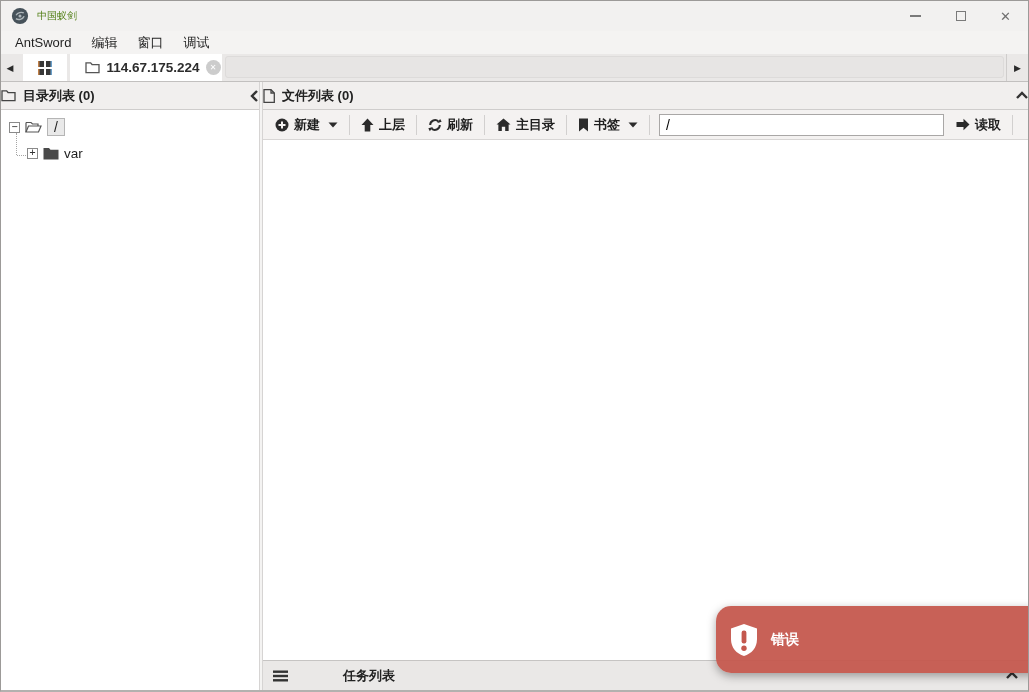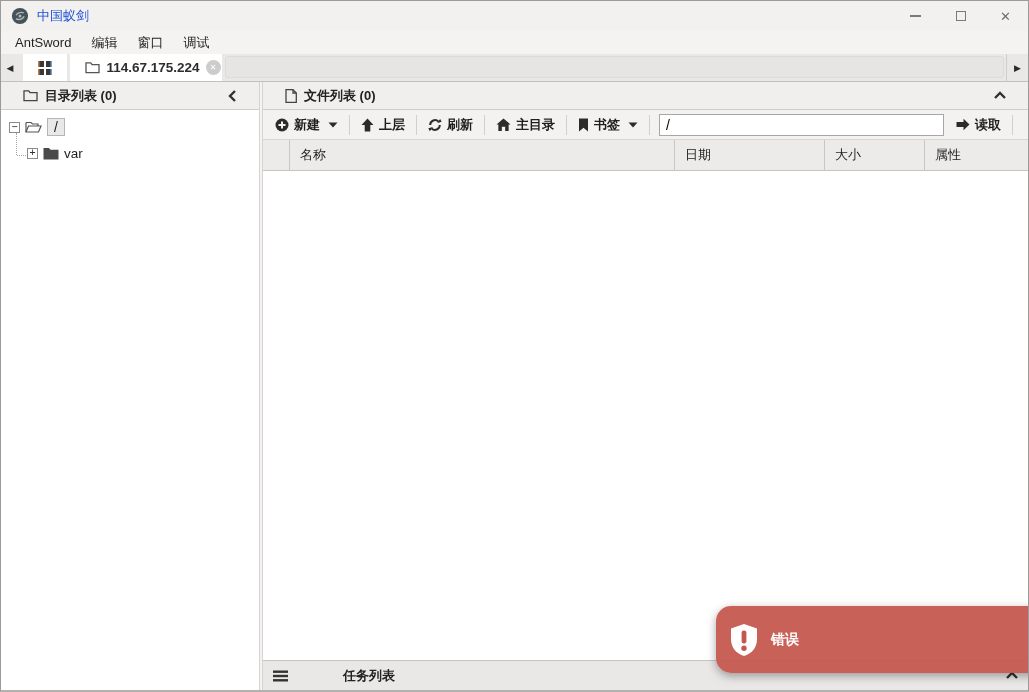--- a/index.html
+++ b/index.html
@@ -4,21 +4,21 @@
 <style>
   * { margin:0; padding:0; box-sizing:border-box; }
   html,body { width:1029px; height:692px; background:#fff; }
   body { font-family:"Liberation Sans","DejaVu Sans",sans-serif; color:#2d2d2d; }
   .screen { position:relative; width:1029px; height:692px; background:#fff;
             border:1px solid #9c9a98; border-bottom:2px solid #b3b1af; overflow:hidden; }
 
   
   .titlebar { position:absolute; left:0; top:0; width:100%; height:30px;
               background:#f2f1f0; display:flex; align-items:center; padding-left:10px; }
-  .app-title { font-size:13px; color:#1d4ed8; margin-left:8px; }
+  .app-title { font-size:10px; color:#4d7c0f; margin-left:8px; }
   .win-controls { margin-left:auto; display:flex; height:100%; }
   .win-btn { width:45px; height:100%; display:flex; align-items:center; justify-content:center;
              color:#6f6f6f; font-size:12px; }
   .max-box { width:10px; height:10px; border:1.2px solid #7a7a7a; }
   .min-bar { width:11px; height:1.5px; background:#7a7a7a; }
   .close-glyph { font-size:13px; }
 
   
   .menubar { position:absolute; left:0; top:30px; width:100%; height:23px;
              background:#f4f3f2; display:flex; align-items:center; padding-left:4px; }
@@ -39,21 +39,21 @@
   .grid-icon i:nth-child(even) { box-shadow:inset -1.5px 0 0 #6b9fc9; }
   .tab.conn-tab { width:152px; gap:6px;padding-left:24px; }
   .tab-label { font-size:13.5px; font-weight:bold; color:#2d2d2d; white-space:nowrap; }
   .tab-close { width:15px; height:15px; border-radius:50%; background:#cccccc; color:#fff;
                font-size:8px; display:flex; align-items:center; justify-content:center; flex:0 0 auto; }
   .tab-rest { flex:1; background:#e7e5e4; margin:2px 2px 3px 0; border:1px solid #dddbda; border-radius:3px; }
 
   
   .main { position:absolute; left:0; top:81px; right:0; bottom:0; display:flex; }
   .panel-header { height:28px; background:#f1efee; border-bottom:1px solid #cfcdcc;
-                  display:flex; align-items:center; padding:0 22px; gap:7px; flex:0 0 auto; }
+                  display:flex; align-items:center; padding:0 0; gap:7px; flex:0 0 auto; }
   .panel-title { font-size:13px; font-weight:bold; color:#222; }
   .hdr-chevron { margin-left:auto; display:flex; align-items:center; }
 
   .left-panel { width:258px; flex:0 0 258px; display:flex; flex-direction:column; background:#fff; }
   .divider { width:4px; flex:0 0 4px; background:#f4f3f2;
              border-left:1px solid #d6d4d3; border-right:1px solid #d6d4d3; }
   .right-panel { flex:1; display:flex; flex-direction:column; background:#737373; min-width:0; }
 
   
   .tree { flex:1; position:relative; padding:6px 8px; background:#fff; overflow:hidden; }
@@ -292,27 +292,20 @@
           <span>
             <svg width="14" height="13" viewBox="0 0 14 13">
                 <path d="M0.5 4 H7.5 V0.8 L13.5 6.5 L7.5 12.2 V9 H0.5 Z" fill="#2b2b2b"></path>
               </svg>
           </span>
           <span>读取</span>
         </span>
         <span class="tb-sep"></span>
       </div>
 
-      <div class="thead">
-        <div class="th th-sel"></div>
-        <div class="th th-name">名称</div>
-        <div class="th th-date">日期</div>
-        <div class="th th-size">大小</div>
-        <div class="th th-attr">属性</div>
-      </div>
 
       <div class="file-area"></div>
 
       <div class="taskbar">
         <span>
           <svg width="15" height="12" viewBox="0 0 15 12">
             <rect x="0" y="0.5" width="15" height="2.4" fill="#333"></rect>
             <rect x="0" y="4.8" width="15" height="2.4" fill="#333"></rect>
             <rect x="0" y="9.1" width="15" height="2.4" fill="#333"></rect>
           </svg>

